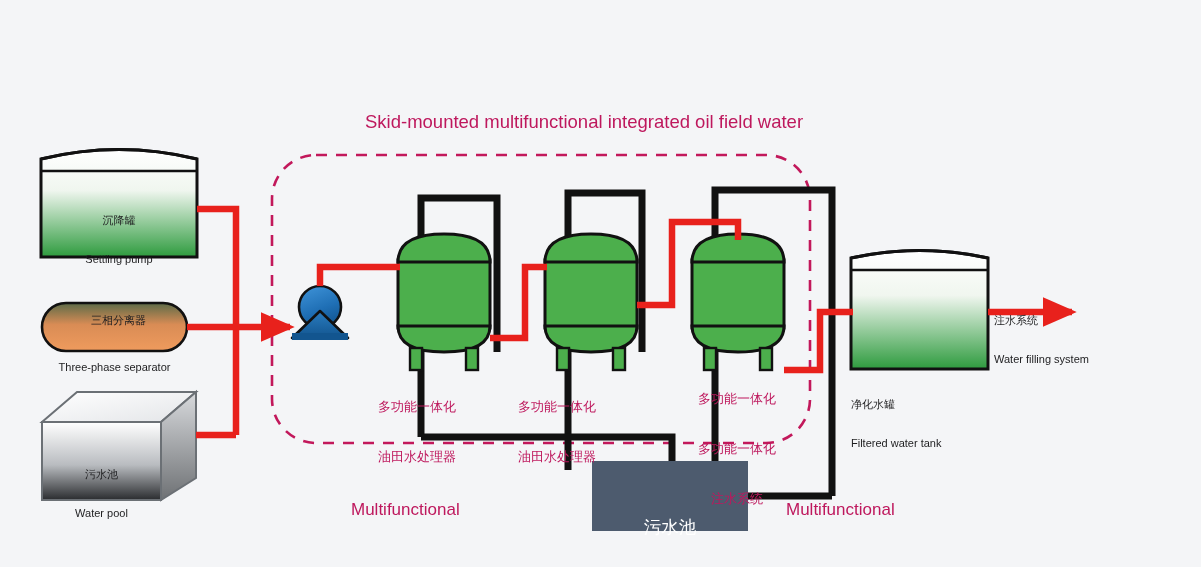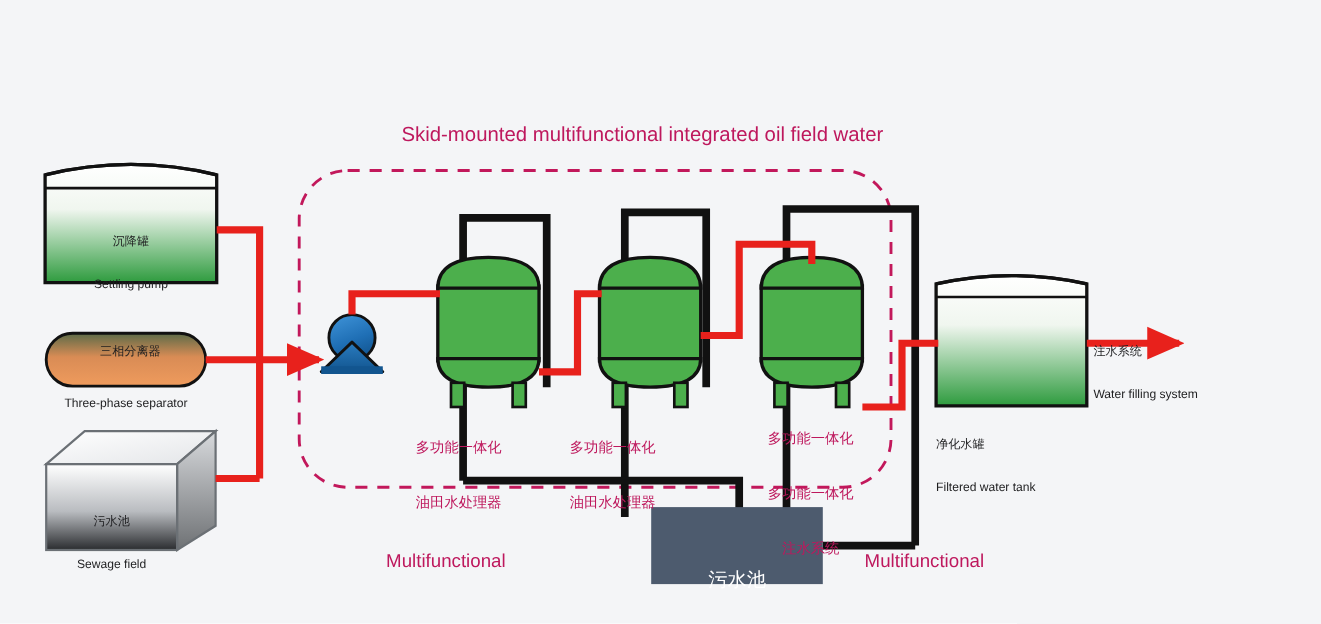--- a/index.html
+++ b/index.html
@@ -217,21 +217,21 @@
     <div class="lbl lbl-dark t-equip center" style="left:41px; top:188px; width:156px;">
       <div>沉降罐</div>
       <div>Settling pump</div>
     </div>
 
     <div class="lbl lbl-dark t-equip center" style="left:42px; top:314px; width:153px;">三相分离器</div>
     <div class="lbl lbl-dark t-equip center" style="left:-3px; top:361px; width:235px;">Three-phase separator</div>
 
     <div class="lbl lbl-dark t-equip center" style="left:40px; top:442px; width:123px;">
       <div>污水池</div>
-      <div>Sewage field</div>
+      <div>Water pool</div>
     </div>
 
 
     <div class="lbl lbl-red t-vessel" style="left:378px; top:366px;">
       <div>多功能一体化</div>
       <div>油田水处理器</div>
     </div>
 
     <div class="lbl lbl-red t-vessel" style="left:518px; top:366px;">
       <div>多功能一体化</div>

